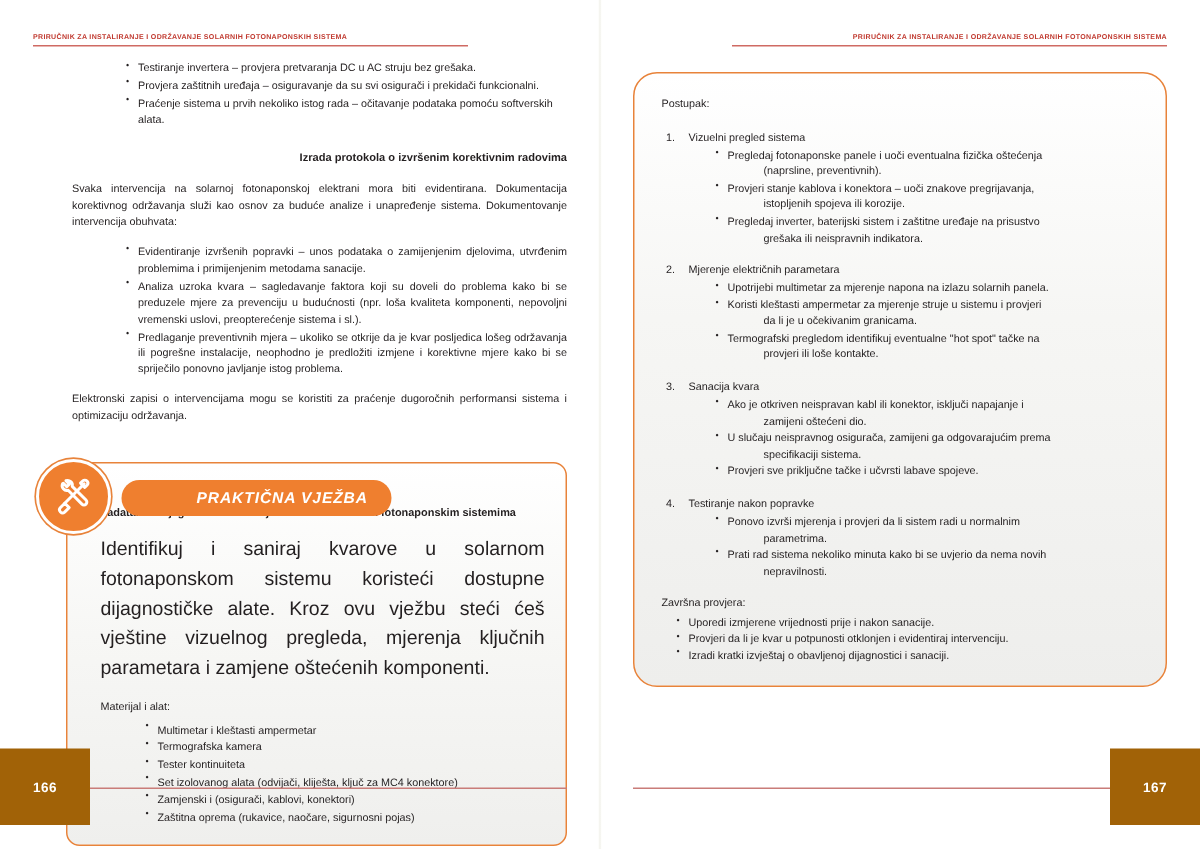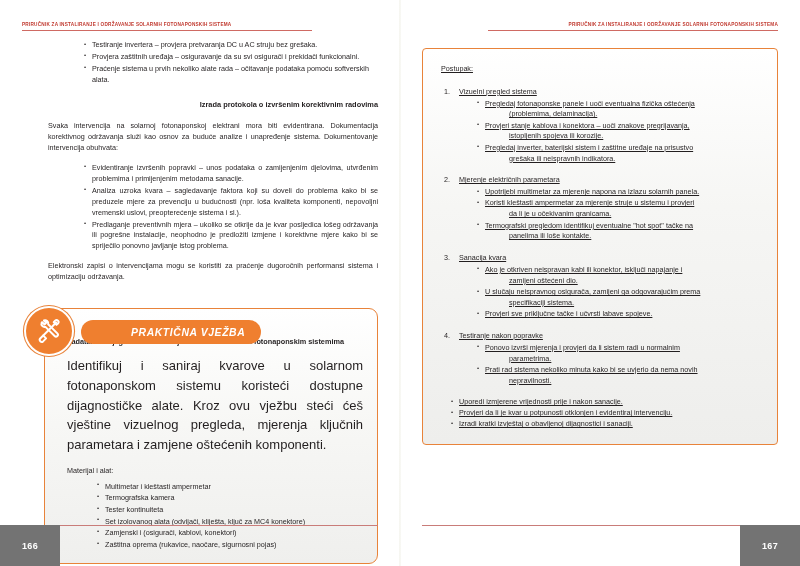--- a/index.html
+++ b/index.html
@@ -65,24 +65,24 @@
   .foot-rule {
     position: absolute;
     bottom: 40px;
     height: 1.2px;
     background: #c97c79;
   }
   .foot-rule-left  { left: 60px;  right: 22px; }
   .foot-rule-right { left: 22px;  right: 60px; }
   .pagenum {
     position: absolute;
-    bottom: 0;
+    bottom: 16px;
     width: 60px;
-    height: 41px;
-    background: #737373;
+    height: 51px;
+    background: #a16207;
     color: #ffffff;
     font-size: 9px;
     font-weight: 700;
     display: flex;
     align-items: center;
     justify-content: center;
     letter-spacing: 0.3px;
   }
   .pagenum-left  { left: 0; }
   .pagenum-right { right: 0; }
@@ -218,28 +218,27 @@
     font-size: 6px;
   }
 
   
   .procedure {
     position: absolute;
     left: 22px;
     right: 22px;
     top: 48px;
     border: 1.4px solid #e8833a;
-    border-radius: 4px;
+    border-radius: 16px;
     background: linear-gradient(to bottom, #ffffff 0%, #f6f6f4 40%, #eeeeec 100%);
     box-sizing: border-box;
     padding: 15px 16px 14px 18px;
     font-size: 7.2px;
     line-height: 1.5;
     color: #231f20;
-    text-decoration: underline;
   }
   .proc-lead { margin: 0 0 12px 0; }
   ol.steps {
     list-style: none;
     counter-reset: step;
     margin: 0;
     padding: 0;
   }
   ol.steps > li {
     counter-increment: step;
@@ -302,21 +301,21 @@
   <div class="page page-left">
 
     <div class="hdr hdr-left">PRIRUČNIK ZA INSTALIRANJE I ODRŽAVANJE SOLARNIH FOTONAPONSKIH SISTEMA</div>
     <div class="hdr-rule hdr-rule-left"></div>
 
     <div class="content">
 
       <ul class="bullets">
         <li>Testiranje invertera – provjera pretvaranja DC u AC struju bez grešaka.</li>
         <li>Provjera zaštitnih uređaja – osiguravanje da su svi osigurači i prekidači funkcionalni.</li>
-        <li>Praćenje sistema u prvih nekoliko alate rada – očitavanje podataka pomoću softverskih alata.</li>
+        <li>Praćenje sistema u prvih nekoliko istog rada – očitavanje podataka pomoću softverskih alata.</li>
       </ul>
 
       <div class="sec-head">Izrada protokola o izvršenim korektivnim radovima</div>
 
       <p class="body">Svaka intervencija na solarnoj fotonaponskoj elektrani mora biti evidentirana. Dokumentacija korektivnog održavanja služi kao osnov za buduće analize i unapređenje sistema. Dokumentovanje intervencija obuhvata:</p>
 
       <ul class="bullets just">
         <li><span class="b">Evidentiranje izvršenih popravki</span><span> – unos podataka o zamijenjenim djelovima, utvrđenim problemima i primijenjenim metodama sanacije.</span></li>
         <li><span class="b">Analiza uzroka kvara</span><span> – sagledavanje faktora koji su doveli do problema kako bi se preduzele mjere za prevenciju u budućnosti (npr. loša kvaliteta komponenti, nepovoljni vremenski uslovi, preopterećenje sistema i sl.).</span></li>
         <li><span class="b">Predlaganje preventivnih mjera</span><span> – ukoliko se otkrije da je kvar posljedica lošeg održavanja ili pogrešne instalacije, neophodno je predložiti izmjene i korektivne mjere kako bi se spriječilo ponovno javljanje istog problema.</span></li>
@@ -364,32 +363,32 @@
     <div class="hdr-rule hdr-rule-right"></div>
 
     <div class="procedure">
       <div class="proc-lead">Postupak:</div>
 
       <ol class="steps">
 
         <li>
           <div class="step-title">Vizuelni pregled sistema</div>
           <ul class="substeps">
-            <li><span>Pregledaj fotonaponske panele i uoči eventualna fizička oštećenja</span><span class="cont">(problemima, delaminacija).</span></li>
+            <li><span>Pregledaj fotonaponske panele i uoči eventualna fizička oštećenja</span><span class="cont">(naprsline, preventivnih).</span></li>
             <li><span>Provjeri stanje kablova i konektora – uoči znakove pregrijavanja,</span><span class="cont">istopljenih spojeva ili korozije.</span></li>
             <li><span>Pregledaj inverter, baterijski sistem i zaštitne uređaje na prisustvo</span><span class="cont">grešaka ili neispravnih indikatora.</span></li>
           </ul>
         </li>
 
         <li>
           <div class="step-title">Mjerenje električnih parametara</div>
           <ul class="substeps">
             <li><span>Upotrijebi multimetar za mjerenje napona na izlazu solarnih panela.</span></li>
             <li><span>Koristi kleštasti ampermetar za mjerenje struje u sistemu i provjeri</span><span class="cont">da li je u očekivanim granicama.</span></li>
-            <li><span>Termografski pregledom identifikuj eventualne "hot spot" tačke na</span><span class="cont">panelima ili loše kontakte.</span></li>
+            <li><span>Termografski pregledom identifikuj eventualne "hot spot" tačke na</span><span class="cont">provjeri ili loše kontakte.</span></li>
           </ul>
         </li>
 
         <li>
           <div class="step-title">Sanacija kvara</div>
           <ul class="substeps">
             <li><span>Ako je otkriven neispravan kabl ili konektor, isključi napajanje i</span><span class="cont">zamijeni oštećeni dio.</span></li>
             <li><span>U slučaju neispravnog osigurača, zamijeni ga odgovarajućim prema</span><span class="cont">specifikaciji sistema.</span></li>
             <li><span>Provjeri sve priključne tačke i učvrsti labave spojeve.</span></li>
           </ul>
@@ -397,20 +396,21 @@
 
         <li>
           <div class="step-title">Testiranje nakon popravke</div>
           <ul class="substeps">
             <li><span>Ponovo izvrši mjerenja i provjeri da li sistem radi u normalnim</span><span class="cont">parametrima.</span></li>
             <li><span>Prati rad sistema nekoliko minuta kako bi se uvjerio da nema novih</span><span class="cont">nepravilnosti.</span></li>
           </ul>
         </li>
       </ol>
 
+      <div class="final-head">Završna provjera:</div>
       <ul class="final">
         <li>Uporedi izmjerene vrijednosti prije i nakon sanacije.</li>
         <li>Provjeri da li je kvar u potpunosti otklonjen i evidentiraj intervenciju.</li>
         <li>Izradi kratki izvještaj o obavljenoj dijagnostici i sanaciji.</li>
       </ul>
     </div>
 
     <div class="foot-rule foot-rule-right"></div>
     <div class="pagenum pagenum-right">167</div>
   </div>

